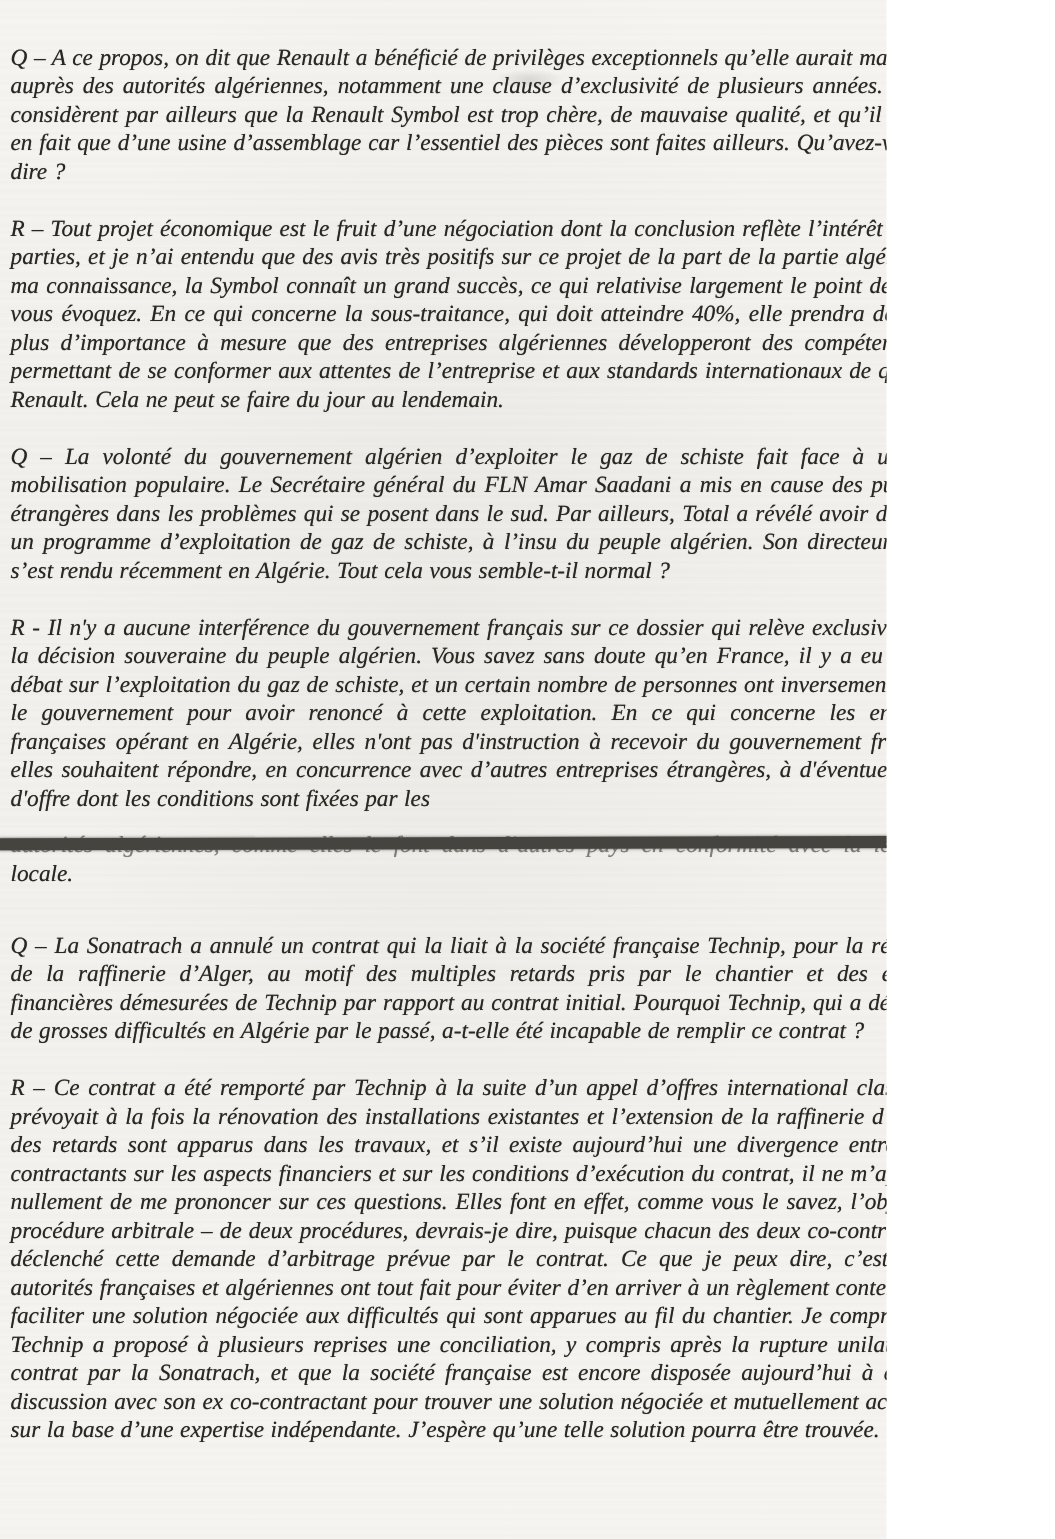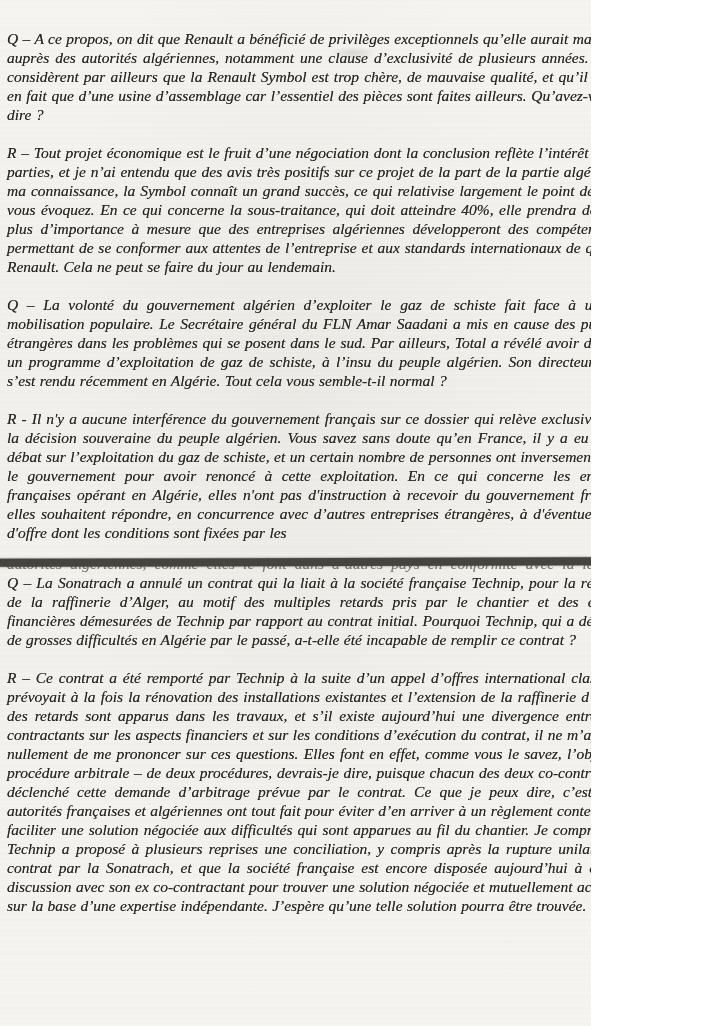--- a/index.html
+++ b/index.html
@@ -104,20 +104,21 @@
     <p class="para">Q – La volonté du gouvernement algérien d’exploiter le gaz de schiste fait face à une large mobilisation populaire. Le Secrétaire général du FLN Amar Saadani a mis en cause des puissances étrangères dans les problèmes qui se posent dans le sud. Par ailleurs, Total a révélé avoir déjà mené un programme d’exploitation de gaz de schiste, à l’insu du peuple algérien. Son directeur général s’est rendu récemment en Algérie. Tout cela vous semble-t-il normal ?</p>
 
     <div>
       <p class="para tight">R - Il n'y a aucune interférence du gouvernement français sur ce dossier qui relève exclusivement de la décision souveraine du peuple algérien. Vous savez sans doute qu’en France, il y a eu aussi un débat sur l’exploitation du gaz de schiste, et un certain nombre de personnes ont inversement critiqué le gouvernement pour avoir renoncé à cette exploitation. En ce qui concerne les entreprises françaises opérant en Algérie, elles n'ont pas d'instruction à recevoir du gouvernement français si elles souhaitent répondre, en concurrence avec d’autres entreprises étrangères, à d'éventuels appels d'offre dont les conditions sont fixées par les</p>
 
       <div class="struck-line">
         <span>autorités algériennes, comme elles le font dans d’autres pays en conformité avec la législation</span>
         <div class="artifact-bar"></div>
       </div>
 
+      <p class="para gap-lg">locale.</p>
     </div>
 
     <p class="para">Q – La Sonatrach a annulé un contrat qui la liait à la société française Technip, pour la rénovation de la raffinerie d’Alger, au motif des multiples retards pris par le chantier et des exigences financières démesurées de Technip par rapport au contrat initial. Pourquoi Technip, qui a déjà connu de grosses difficultés en Algérie par le passé, a-t-elle été incapable de remplir ce contrat ?</p>
 
     <p class="para last">R – Ce contrat a été remporté par Technip à la suite d’un appel d’offres international classique. Il prévoyait à la fois la rénovation des installations existantes et l’extension de la raffinerie d’Alger. Si des retards sont apparus dans les travaux, et s’il existe aujourd’hui une divergence entre les co-contractants sur les aspects financiers et sur les conditions d’exécution du contrat, il ne m’appartient nullement de me prononcer sur ces questions. Elles font en effet, comme vous le savez, l’objet d’une procédure arbitrale – de deux procédures, devrais-je dire, puisque chacun des deux co-contractants a déclenché cette demande d’arbitrage prévue par le contrat. Ce que je peux dire, c’est que les autorités françaises et algériennes ont tout fait pour éviter d’en arriver à un règlement contentieux, et faciliter une solution négociée aux difficultés qui sont apparues au fil du chantier. Je comprends que Technip a proposé à plusieurs reprises une conciliation, y compris après la rupture unilatérale du contrat par la Sonatrach, et que la société française est encore disposée aujourd’hui à entrer en discussion avec son ex co-contractant pour trouver une solution négociée et mutuellement acceptable, sur la base d’une expertise indépendante. J’espère qu’une telle solution pourra être trouvée.</p>
 
   </div>
 </div>
 
 </body></html>

